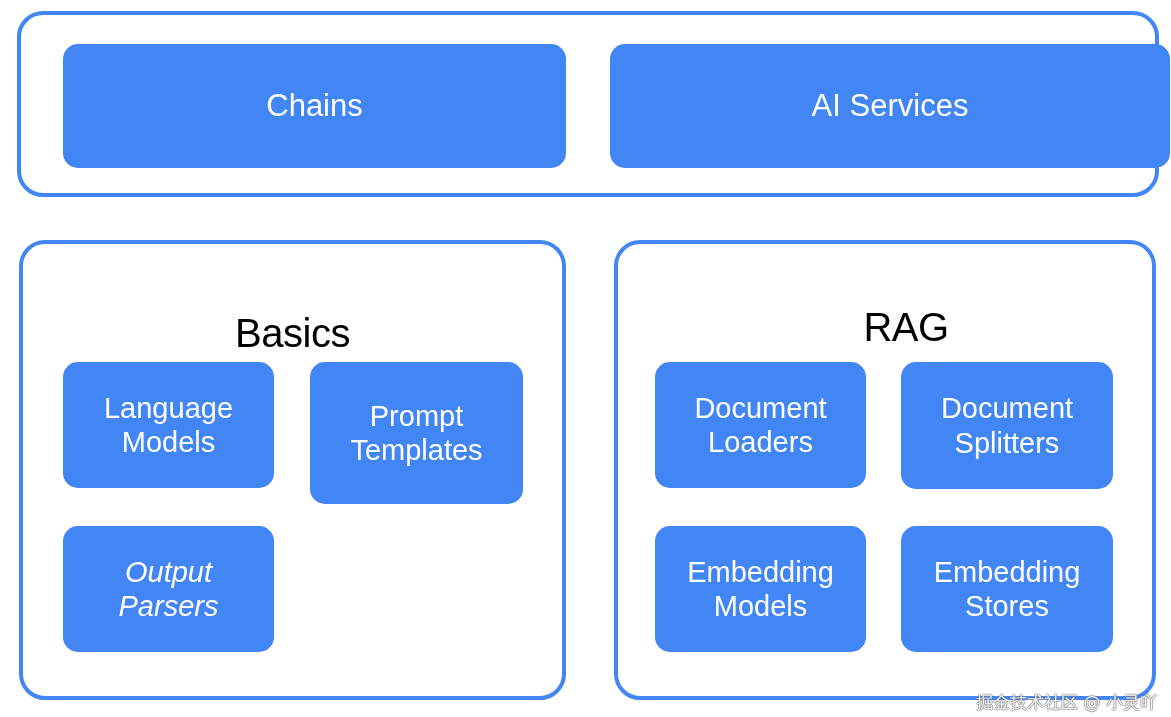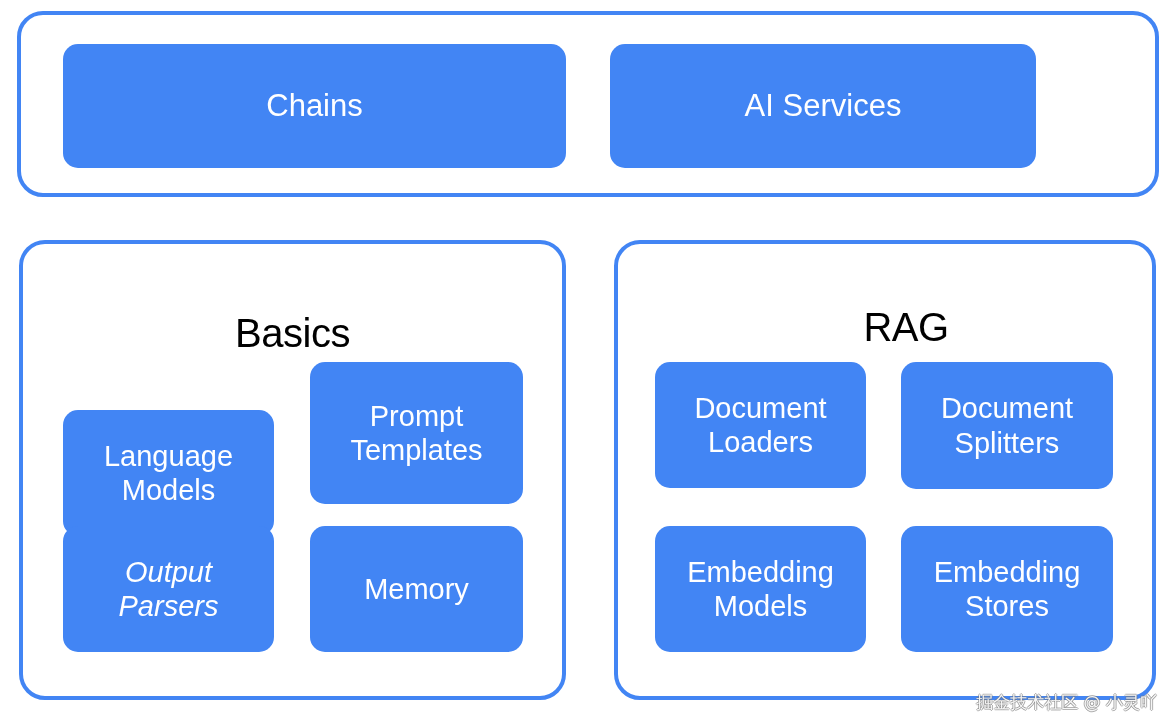--- a/index.html
+++ b/index.html
@@ -45,26 +45,26 @@
     text-align: center;
     line-height: 1.18;
     white-space: pre-line;
   }
   .node-lg { font-size: 31px; }
   .node-sm { font-size: 29px; }
 
   
   #top-group   { left: 17px;  top: 11px;  width: 1142px; height: 186px; }
   #node-chains      { left: 63px;  top: 44px; width: 503px; height: 124px; }
-  #node-ai-services { left: 610px; top: 44px; width: 426px; height: 124px; }
+  #node-ai-services { left: 610px; top: 44px; width: 560px; height: 124px; }
 
   
   #basics-group { left: 19px; top: 240px; width: 547px; height: 460px; }
   #basics-title { top: 285px; left: 19px; width: 547px; }
-  #node-language-models   { left: 63px;  top: 362px; width: 211px; height: 126px; margin-top: 48px; }
+  #node-language-models   { left: 63px;  top: 362px; width: 211px; height: 126px; }
   #node-prompt-templates  { left: 310px; top: 362px; width: 213px; height: 142px; }
   #node-output-parsers    { left: 63px;  top: 526px; width: 211px; height: 126px; font-style: italic; }
   #node-memory            { left: 310px; top: 526px; width: 213px; height: 126px; }
 
   
   #rag-group { left: 614px; top: 240px; width: 542px; height: 460px; }
   #rag-title { top: 279px; left: 614px; width: 584px; }
   #node-document-loaders   { left: 655px; top: 362px; width: 211px; height: 126px; }
   #node-document-splitters { left: 901px; top: 362px; width: 212px; height: 127px; }
   #node-embedding-models   { left: 655px; top: 526px; width: 211px; height: 126px; }
@@ -105,21 +105,20 @@
 
   <div class="node node-sm" id="node-language-models">Language
 Models</div>
 
   <div class="node node-sm" id="node-prompt-templates">Prompt
 Templates</div>
 
   <div class="node node-sm" id="node-output-parsers">Output
 Parsers</div>
 
-  <div class="node node-sm" id="node-memory">Memory</div>
 
   <div class="group" id="rag-group"></div>
 
   <div class="group-title" id="rag-title">RAG</div>
 
   <div class="node node-sm" id="node-document-loaders">Document
 Loaders</div>
 
   <div class="node node-sm" id="node-document-splitters">Document
 Splitters</div>

